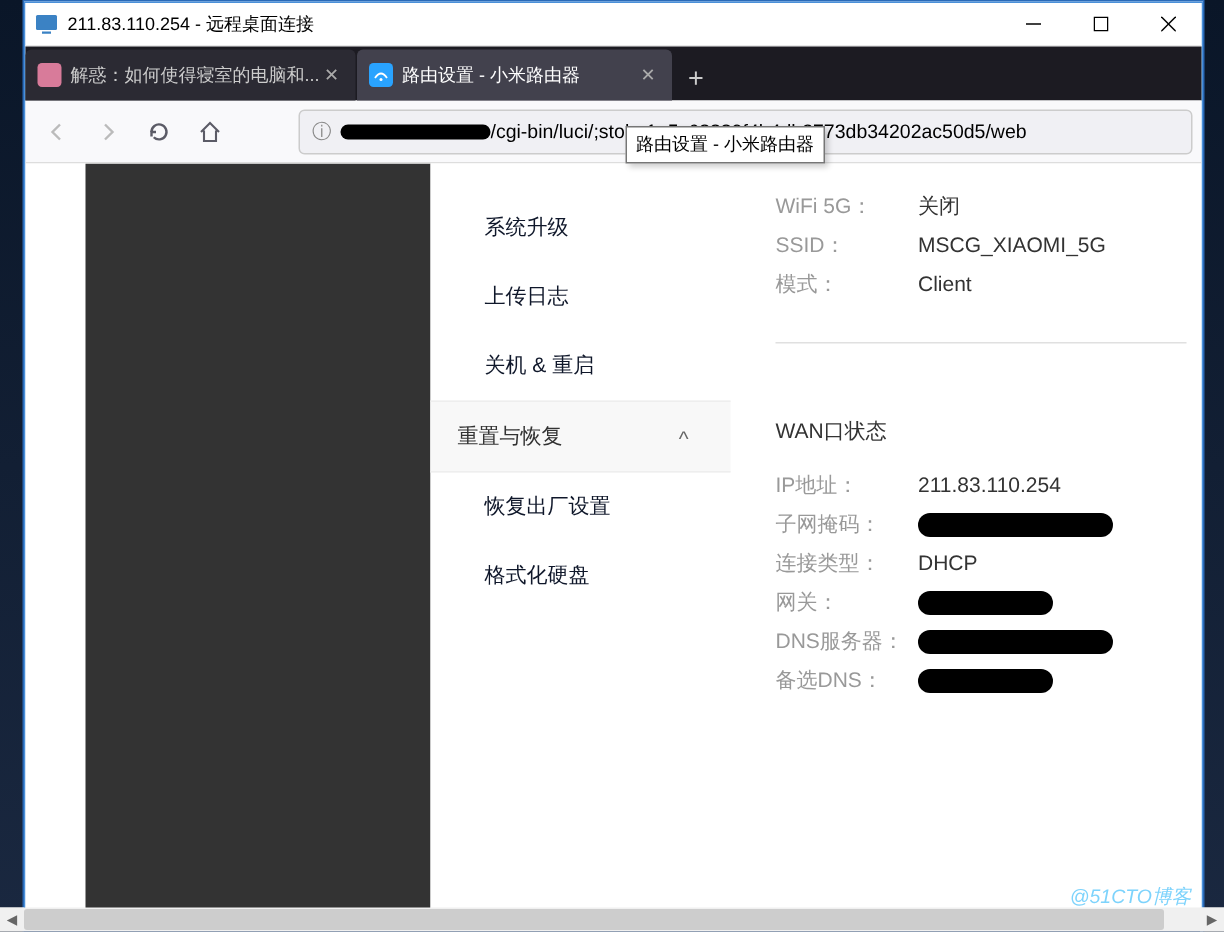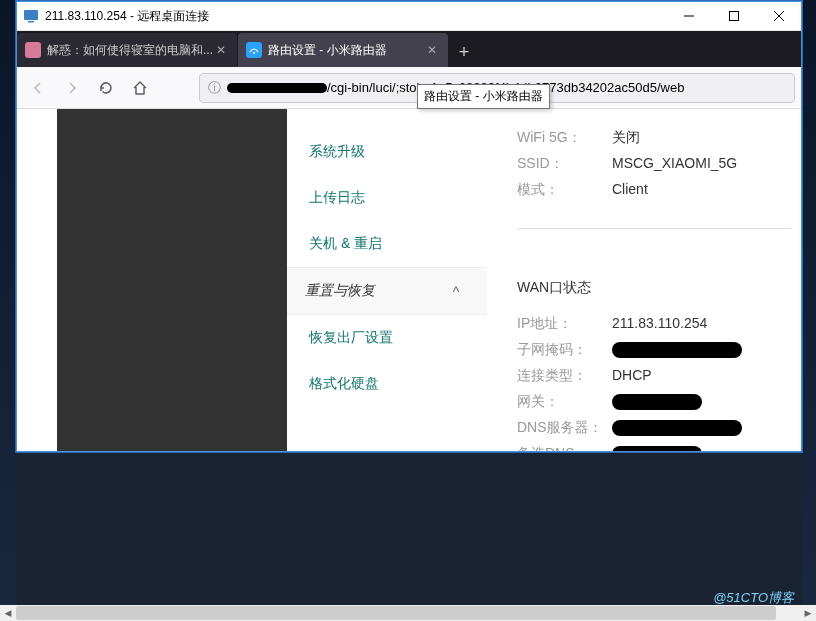--- a/index.html
+++ b/index.html
@@ -1,17 +1,17 @@
 <!DOCTYPE html>
 <html><head>
 <meta charset="utf-8">
 <style>
   * { margin: 0; padding: 0; box-sizing: border-box; }
   body { font-family: "Microsoft YaHei", Arial, sans-serif; font-size: 13px; background: #1a2332; width: 816px; height: 621px; position: relative; overflow: hidden; }
-  .rdp-window { position: absolute; left: 16px; top: 1px; width: 786px; height: 451px; background: #fff; border: 1px solid #4a90d9; box-shadow: 0 0 0 1px #2a6ab8; }
+  .rdp-window { position: absolute; left: 16px; top: 1px; width: 786px; height: 619px; background: #fff; border: 1px solid #4a90d9; box-shadow: 0 0 0 1px #2a6ab8; }
   .titlebar { height: 29px; display: flex; align-items: center; background: #fff; border-bottom: 1px solid #e8e8e8; }
   .titlebar-icon { width: 16px; height: 16px; margin: 0 6px; }
   .titlebar-text { flex: 1; font-size: 12px; color: #000; }
   .win-controls { display: flex; }
   .win-btn { width: 45px; height: 29px; display: flex; align-items: center; justify-content: center; color: #333; }
   
   .browser { height: calc(100% - 29px); display: flex; flex-direction: column; }
   .tabstrip { height: 36px; background: #1c1b22; display: flex; align-items: flex-end; gap: 0; padding-left: 0; }
   .tab { height: 34px; min-width: 210px; max-width: 220px; background: #2b2a33; color: #ccc; display: flex; align-items: center; padding: 0 8px; font-size: 12px; border-radius: 4px 4px 0 0; margin-right: 1px; position: relative; }
   .tab.active { background: #42414d; color: #fff; }
@@ -24,22 +24,22 @@
   .nav-btn.disabled { color: #bbb; }
   .urlbar { flex: 1; height: 30px; background: #f0f0f4; border: 1px solid #ccc; border-radius: 4px; display: flex; align-items: center; padding: 0 8px; margin-left: 40px; font-size: 13px; color: #666; }
   .urlbar-icon { margin-right: 6px; color: #888; }
   .urlbar input { flex: 1; border: none; background: transparent; font-size: 13px; outline: none; }
   
   .tooltip { position: absolute; left: 400px; top: 82px; background: #fff; border: 1px solid #767676; padding: 3px 6px; font-size: 12px; z-index: 100; box-shadow: 2px 2px 4px rgba(0,0,0,0.2); }
   
   .content { flex: 1; display: flex; overflow: hidden; background: #fff; position: relative; }
   .dark-sidebar { width: 230px; background: #333; margin-left: 40px; }
   .menu-panel { width: 200px; background: #fff; padding-top: 20px; }
-  .menu-item { padding: 14px 22px; font-size: 14px; color: #0f766e; cursor: pointer; white-space: nowrap; }
-  .menu-section { padding: 14px 18px; font-size: 14px; color: #333; background: #f8f8f8; display: flex; justify-content: space-between; align-items: flex-end; border-top: 1px solid #eee; border-bottom: 1px solid #eee; font-style: italic; }
+  .menu-item { padding: 14px 36px; font-size: 14px; color: #0f172a; cursor: pointer; white-space: nowrap; }
+  .menu-section { padding: 14px 18px; font-size: 14px; color: #333; background: #f8f8f8; display: flex; justify-content: space-between; align-items: flex-end; border-top: 1px solid #eee; border-bottom: 1px solid #eee; }
   .chev-up { font-size: 14px; color: #666; margin-right: 10px; }
   .info-panel { flex: 1; padding: 16px 10px 10px 30px; overflow: hidden; }
   .info-row { display: flex; padding: 4px 0; font-size: 14px; }
   .info-label { width: 95px; text-align: left; color: #999; padding-right: 8px; white-space: nowrap; }
   .info-value { color: #333; position: relative; }
   .section-title { font-weight: normal; font-size: 14px; color: #333; padding: 10px 0 14px 0; margin-top: 40px; }
   .hr { border-top: 1px solid #e0e0e0; margin-top: 25px; }
   .redact { display: inline-block; width: 130px; height: 16px; background: #000; border-radius: 10px; vertical-align: middle; }
   .redact.lg { width: 170px; }
   .redact.sm { width: 90px; }

